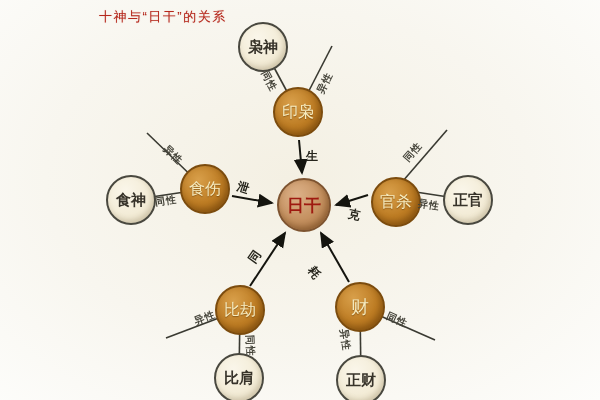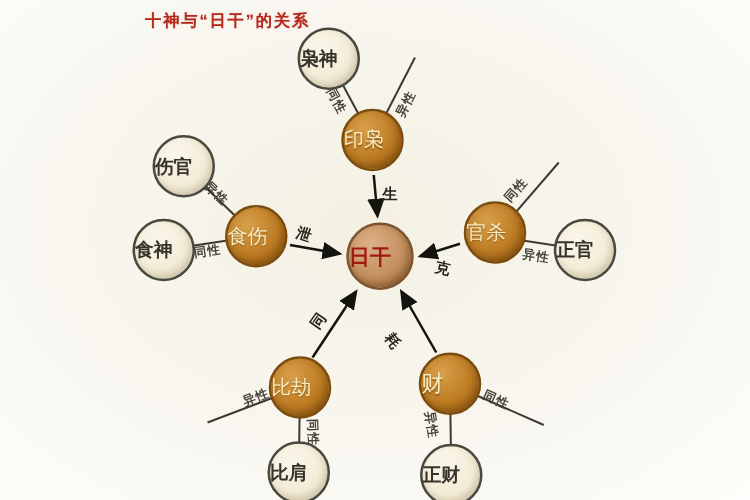--- a/index.html
+++ b/index.html
@@ -2,28 +2,28 @@
 <html><head>
 <meta charset="utf-8">
 <style>
   html,body{margin:0;padding:0;}
   body{font-family:"Liberation Sans","DejaVu Sans",sans-serif;}
   #stage{
     position:relative;width:600px;height:400px;overflow:hidden;
     background:radial-gradient(ellipse at 48% 45%, #f4f0e3 0%, #f8f6ef 55%, #fdfdfb 100%);
   }
   .title{
-    position:absolute;left:116px;top:8px;
-    font-size:13px;font-weight:bold;color:#b5281c;letter-spacing:1.5px;
+    position:absolute;left:99px;top:8px;
+    font-size:13px;font-weight:normal;color:#b5281c;letter-spacing:1.5px;
     text-shadow:0 0 1px rgba(181,40,28,.35);white-space:nowrap;
   }
   svg.wires{position:absolute;left:0;top:0;}
   .node{
     position:absolute;border-radius:50%;
-    display:flex;align-items:center;
+    display:flex;align-items:center;justify-content:center;
     box-sizing:border-box;transform:translate(-50%,-50%);
     white-space:nowrap;
   }
   .outer{
     width:50px;height:50px;
     background:radial-gradient(circle at 38% 30%, #faf6ea 0%, #f3ecd7 55%, #e9dfc2 100%);
     border:2px solid #49483f;
     color:#37332a;font-weight:bold;font-size:15px;
     box-shadow:inset -2px -3px 5px rgba(120,105,70,.25);
   }
@@ -49,21 +49,21 @@
     color:#45443a;font-size:10px;font-weight:bold;letter-spacing:1px;
     white-space:nowrap;
   }
   .rel-label{color:#26251c;font-size:12px;letter-spacing:0;}
   
   #n-xiaoshen{left:263px;top:47px;}   #n-zhengyin{left:332px;top:46px;}
   #n-yinxiao{left:298px;top:112px;}
   #n-shangguan{left:147px;top:133px;} #n-shishen{left:131px;top:200px;}
   #n-shishang{left:205px;top:189px;}
   #n-qisha{left:447px;top:130px;}     #n-zhengguan{left:468px;top:200px;}
-  #n-guansha{left:396px;top:186px;}
+  #n-guansha{left:396px;top:202px;}
   #n-rigan{left:304px;top:205px;}
   #n-jiecai{left:166px;top:338px;}    #n-bijian{left:239px;top:378px;}
   #n-bijie{left:240px;top:310px;}
   #n-piancai{left:435px;top:340px;}   #n-zhengcai{left:361px;top:380px;}
   #n-cai{left:360px;top:307px;}
   
   #l-xiaoshen{left:269px;top:81px;transform:translate(-50%,-50%) rotate(62deg);}
   #l-zhengyin{left:325px;top:83px;transform:translate(-50%,-50%) rotate(-63deg);}
   #l-shangguan{left:173px;top:155px;transform:translate(-50%,-50%) rotate(44deg);}
   #l-shishen{left:166px;top:201px;transform:translate(-50%,-50%) rotate(-8deg);}
@@ -110,23 +110,20 @@
       <line x1="232" y1="196" x2="272" y2="203"></line>
       <line x1="368" y1="195" x2="336" y2="205"></line>
       <line x1="250" y1="286" x2="285" y2="233"></line>
       <line x1="349" y1="282" x2="321" y2="233"></line>
     </g>
   </svg>
 
   <div class="node outer" id="n-xiaoshen">
       <span>枭神</span>
     </div>
-  <div class="node outer" id="n-shangguan">
-      <span>伤官</span>
-    </div>
   <div class="node outer" id="n-shishen">
       <span>食神</span>
     </div>
   <div class="node outer" id="n-zhengguan">
       <span>正官</span>
     </div>
   <div class="node outer" id="n-bijian">
       <span>比肩</span>
     </div>
   <div class="node outer" id="n-zhengcai">

